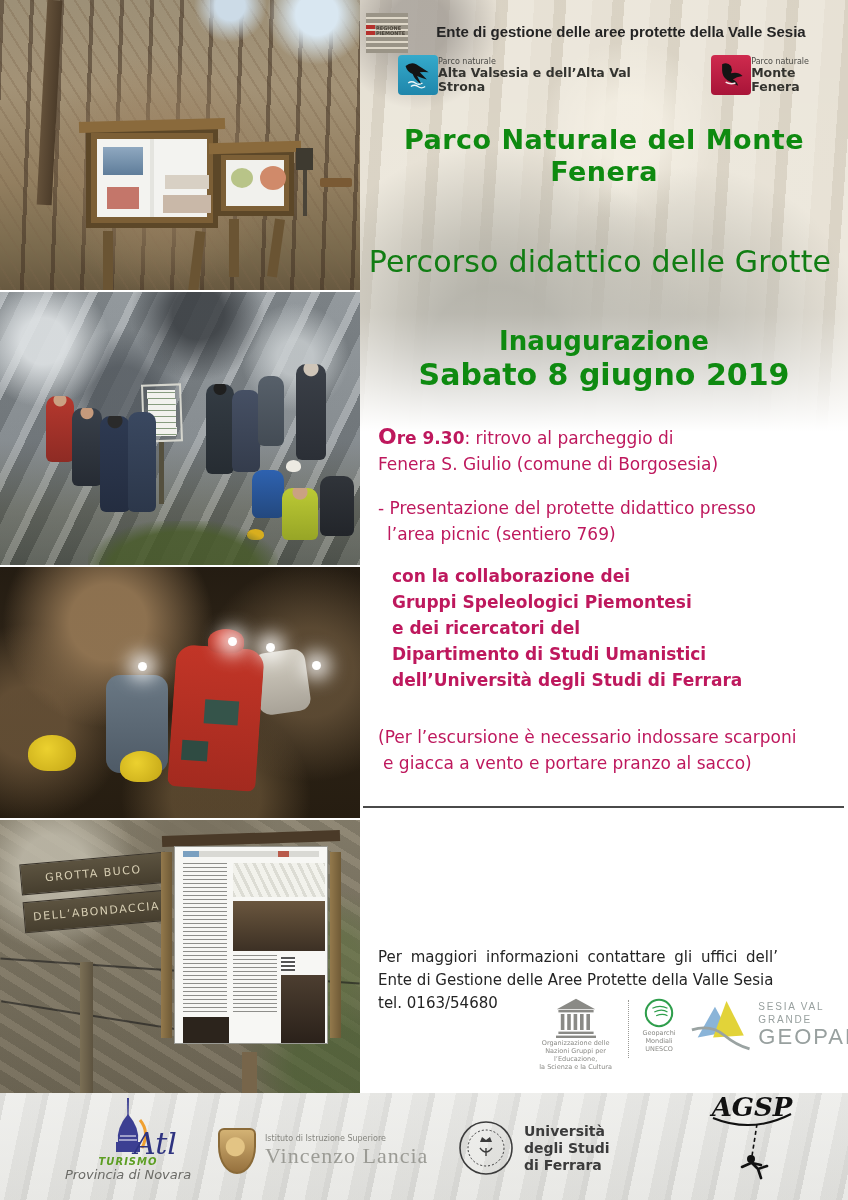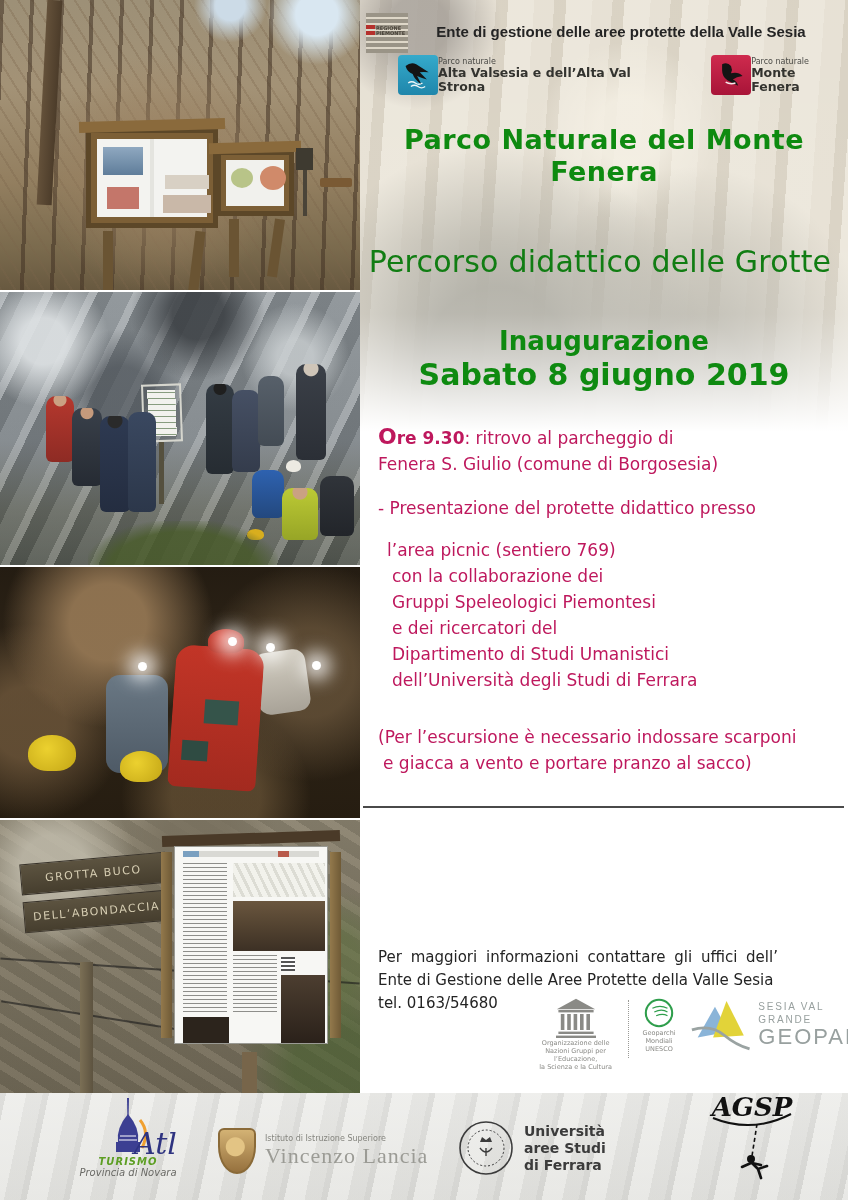--- a/index.html
+++ b/index.html
@@ -135,22 +135,22 @@
     font-size:26px;font-weight:bold;color:#0e8a10;}
   .date-title{position:absolute;left:360px;top:357px;width:488px;text-align:center;
     font-size:30px;font-weight:bold;color:#0e8a10;}
 
   
   .txt{position:absolute;left:378px;width:466px;font-size:17px;line-height:26px;color:#be185d;}
   .txt .line{display:block;}
   #p-meeting{top:424px;} 
   .lead-bold{font-weight:bold;display:inline-block;}
   .lead-bold::first-letter{font-size:22px;}
-  #p-item1{top:495px;} #p-item1 .ind{padding-left:9px;margin-top:16px;}
-  #p-item2{top:563px;} #p-item2 .ind{padding-left:14px;}
+  #p-item1{top:495px;} #p-item1 .ind{padding-left:9px;}
+  #p-item2{top:563px;} #p-item2 .ind{padding-left:14px;font-weight:bold;}
   #p-item3{top:721px;}
   #p-note{top:724px;} #p-note .ind{padding-left:5px;}
   .divider{position:absolute;left:363px;top:806px;width:481px;height:2px;background:#4a4a4a;}
   #p-weather{top:831px;font-size:16px;font-weight:bold;line-height:28px;color:#0c0c0c;}
   #p-contact{top:946px;font-size:15px;line-height:23px;color:#242424;}
   #p-contact .sp{word-spacing:4px;}
 
   
   .geopark-row{position:absolute;left:528px;top:997px;display:flex;align-items:flex-start;}
   .unesco{width:96px;text-align:center;}
@@ -163,21 +163,21 @@
   .sesia-l2{font-size:22px;letter-spacing:2px;line-height:22px;}
 
   
   .bottom-strip{position:absolute;left:0;top:1093px;width:848px;height:107px;
     background:
       repeating-linear-gradient(102deg, rgba(176,176,172,.28) 0 6px, rgba(238,238,235,.5) 6px 26px, rgba(206,206,202,.3) 26px 42px),
       linear-gradient(#f0f0ee,#e3e3e0);}
   .atl{position:absolute;left:58px;top:1096px;width:140px;text-align:center;}
   .atl-script{position:absolute;left:76px;top:30px;font-family:"DejaVu Serif",serif;font-style:italic;font-size:30px;color:#2e3380;}
   .atl-turismo{display:block;margin-top:-4px;font-size:10px;font-weight:bold;font-style:italic;color:#5c9e22;letter-spacing:1px;}
-  .atl-sub{display:block;font-size:10px;font-style:italic;color:#6a6a66;}
+  .atl-sub{display:block;font-size:13px;font-style:italic;color:#6a6a66;}
   .lancia{position:absolute;left:218px;top:1128px;display:flex;align-items:center;}
   .shield{width:38px;height:46px;border:2px solid #8a6a38;border-radius:6px 6px 50% 50%/6px 6px 60% 60%;
     background:radial-gradient(circle at 45% 40%, #e3c484 0 9px, transparent 10px),linear-gradient(#d3b274,#96713e);}
   .lancia-text{margin-left:9px;}
   .lancia-cap{font-size:8px;color:#85857f;line-height:10px;}
   .lancia-name{font-family:"Liberation Serif",serif;font-size:22px;color:#9b9b95;letter-spacing:1px;line-height:24px;}
   .ferrara{position:absolute;left:458px;top:1120px;display:flex;align-items:center;}
   .ferrara-text{margin-left:10px;font-weight:bold;font-size:14px;line-height:17px;color:#3b3b3b;}
   .agsp{position:absolute;left:695px;top:1094px;}
 
@@ -421,21 +421,21 @@
 
   <div class="ferrara">
     <svg width="56" height="56" viewBox="0 0 56 56">
       <circle cx="28" cy="28" r="26" fill="none" stroke="#3c3c3c" stroke-width="1.6"></circle>
       <circle cx="28" cy="28" r="18" fill="none" stroke="#3c3c3c" stroke-width="1" stroke-dasharray="2,2"></circle>
       <path d="M22 22 h12 l-2 -5 -4 3 -4 -3 Z" fill="#3c3c3c"></path>
       <path d="M22 28 q6 8 12 0 M28 28 v8" fill="none" stroke="#3c3c3c" stroke-width="1.4"></path>
     </svg>
     <div class="ferrara-text">
       <div>Università</div>
-      <div>aree Studi</div>
+      <div>degli Studi</div>
       <div>di Ferrara</div>
     </div>
   </div>
 
   <div class="agsp">
     <svg width="115" height="100" viewBox="0 0 115 100">
       <text x="57" y="22" text-anchor="middle" font-size="26" font-weight="bold" font-style="italic" font-family="DejaVu Serif, serif" fill="#111">AGSP</text>
       <path d="M18 24 Q57 40 96 20" fill="none" stroke="#111" stroke-width="2"></path>
       <line x1="62" y1="30" x2="57" y2="62" stroke="#111" stroke-width="1.6" stroke-dasharray="4,3"></line>
       <circle cx="56" cy="65" r="4" fill="#111"></circle>

